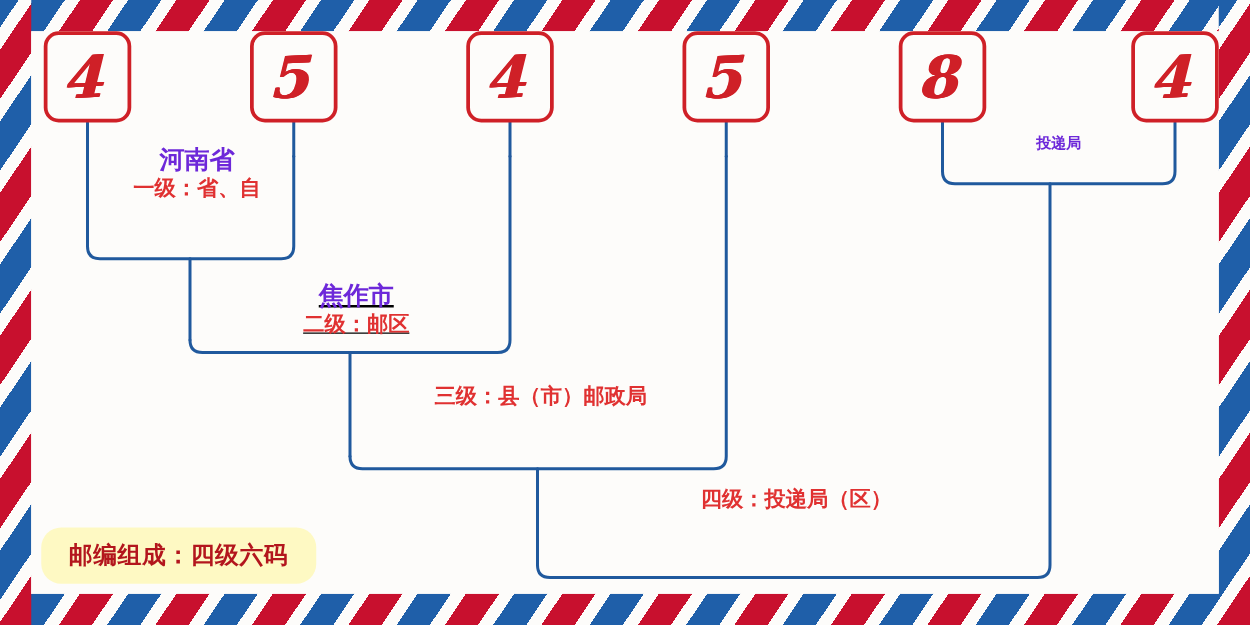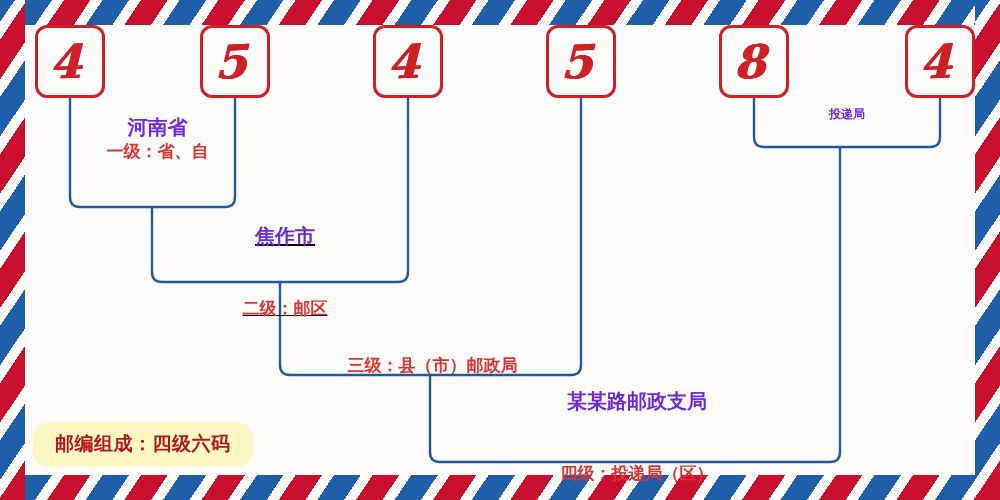--- a/index.html
+++ b/index.html
@@ -72,21 +72,21 @@
     line-height:1.25;
     white-space:nowrap;
   }
   .grp .sub{
     color:#e03131;
     font-family:"DejaVu Sans", sans-serif;
     font-weight:700;
     font-size:17px;
     line-height:1.35;
   }
-  .grp .sub.nw{white-space:nowrap;margin-top:48px;}
+  .grp .sub.nw{white-space:nowrap;}
   .grp.plain .title{font-size:12px;}
 
   
   #badge{
     position:absolute;left:33px;top:422px;
     padding:9px 22px 10px 22px;
     background:#fef9c3;
     border-radius:16px;
     color:#b3161d;
     font-family:Liberation Serif, serif;
@@ -163,19 +163,18 @@
   <div class="grp" style="left:165px;top:224px;width:240px;text-decoration:underline;">
     <div class="title">焦作市</div>
     <div class="sub nw">二级：邮区</div>
   </div>
 
   <div class="grp" style="left:285px;top:306px;width:295px;">
     <div class="sub nw">三级：县（市）邮政局</div>
   </div>
 
   <div class="grp" style="left:437px;top:389px;width:400px;">
-    <div class="title">某某路邮政支局</div>
     <div class="sub nw">四级：投递局（区）</div>
   </div>
 
   <div id="badge">邮编组成：四级六码</div>
 
 </div>
 
 </body></html>

